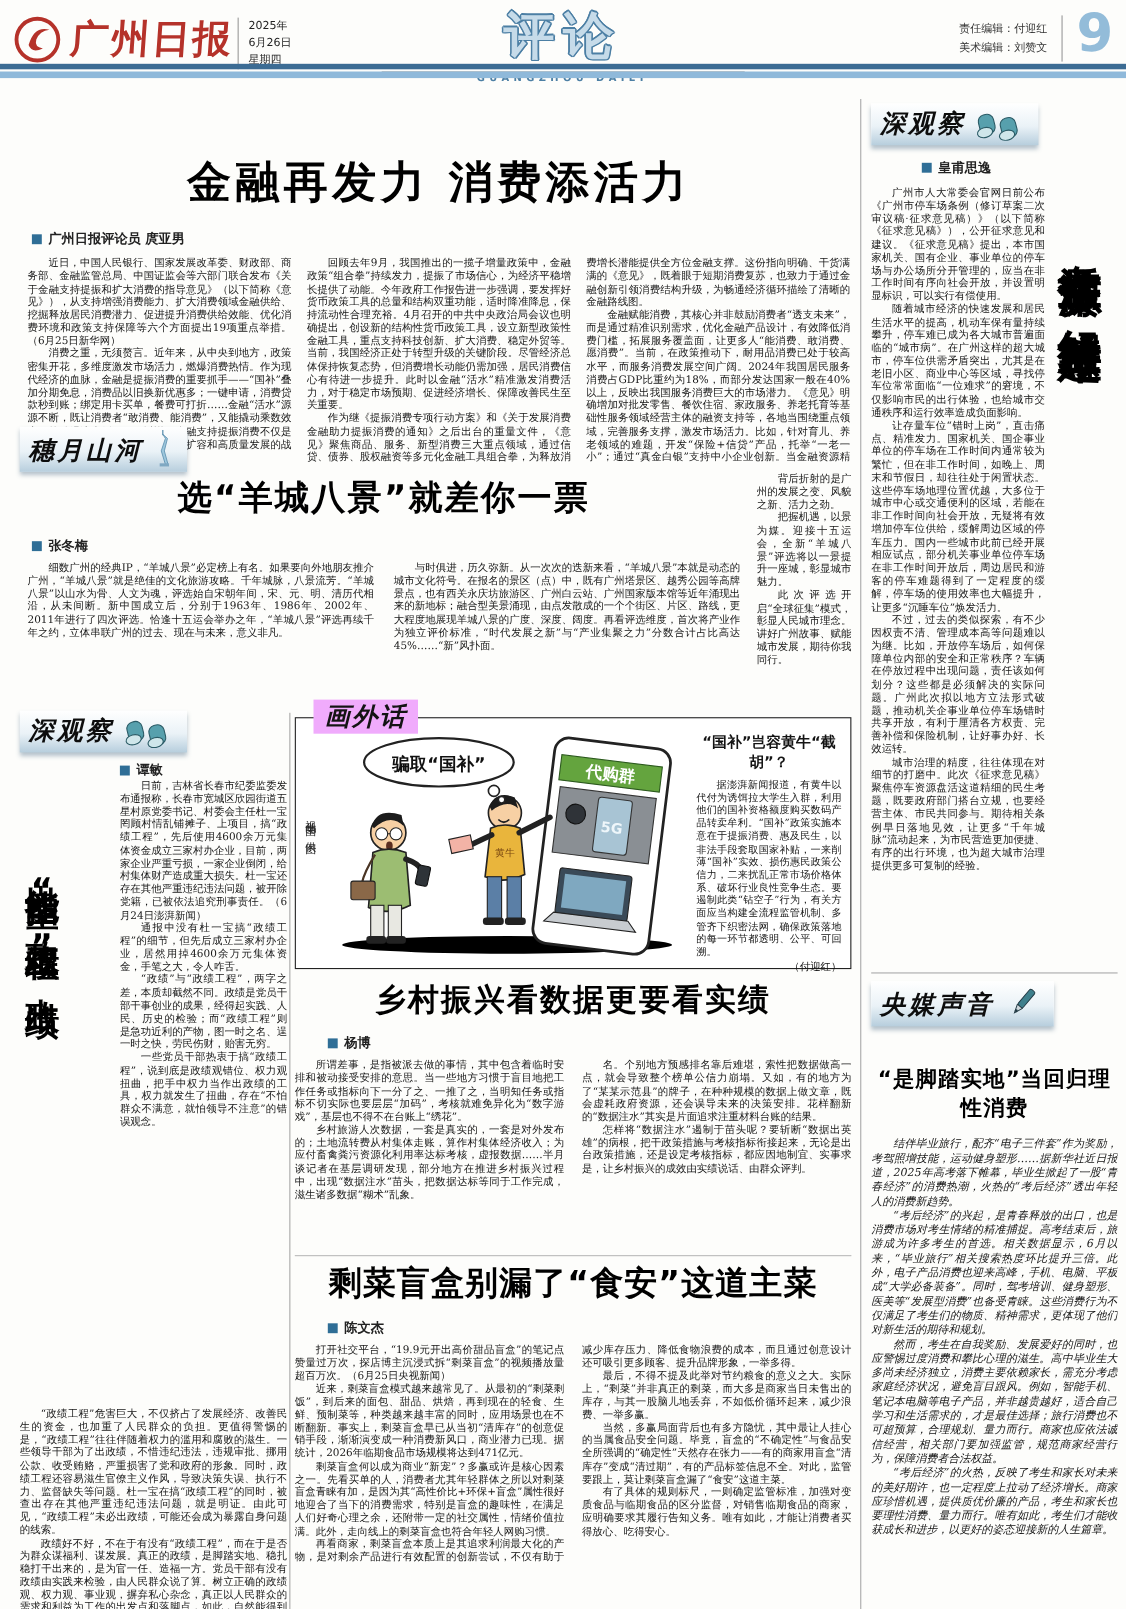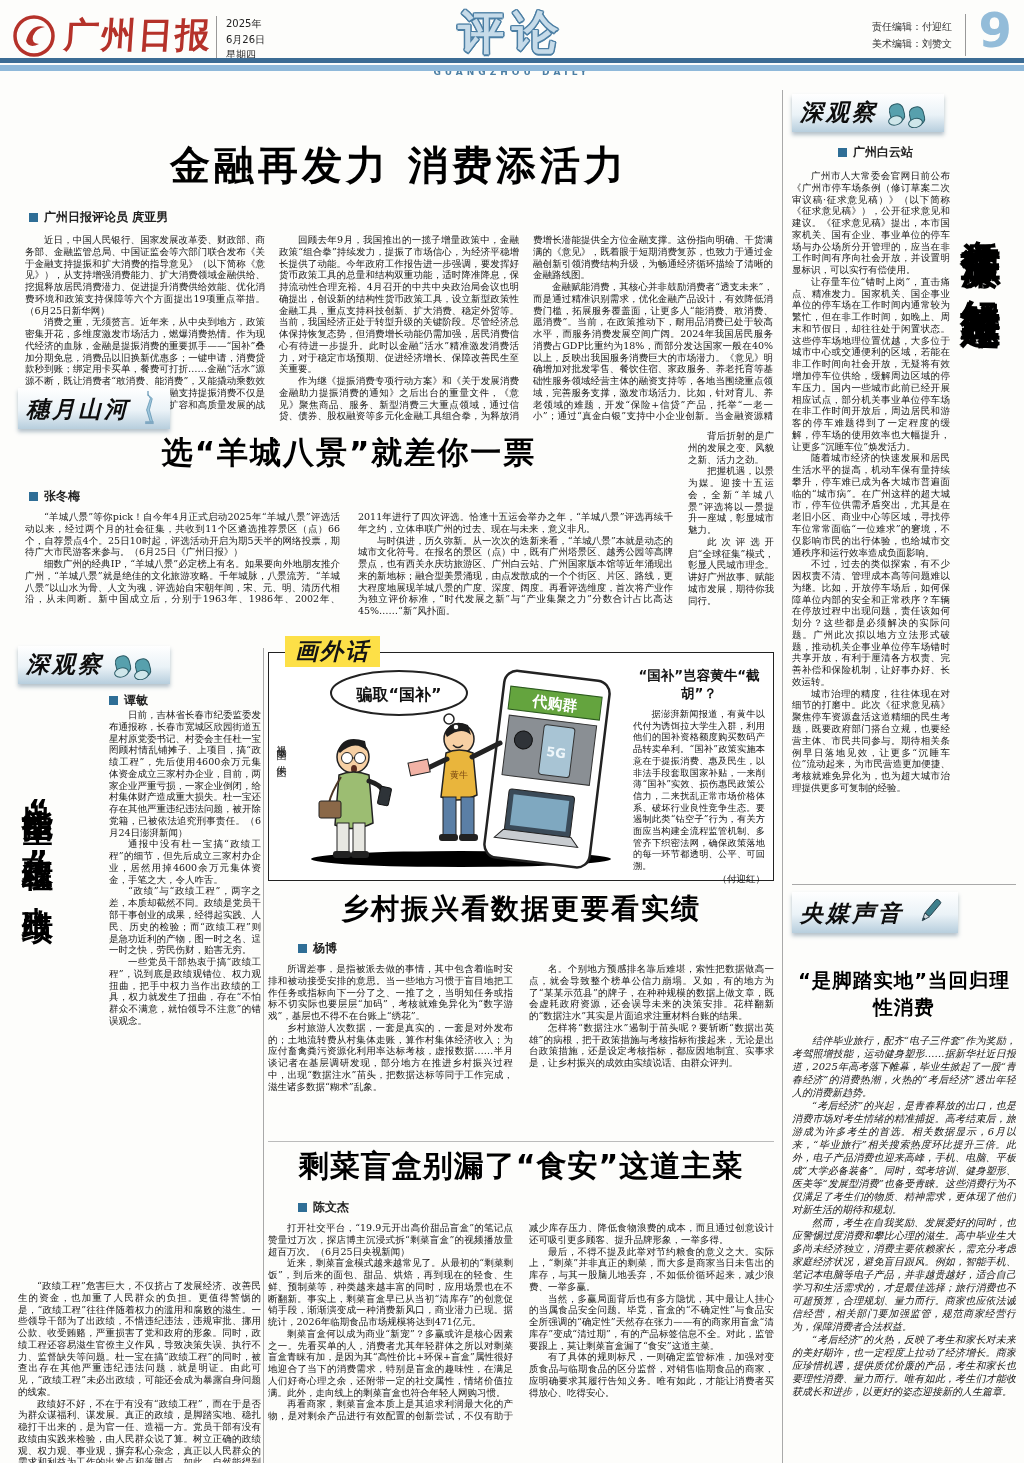--- a/index.html
+++ b/index.html
@@ -50,21 +50,21 @@
 #observe-left{position:absolute;left:18px;top:646px;width:243px;}
 .ol-top{position:relative;height:580px;margin-top:8px;}
 .v-head{writing-mode:vertical-rl;text-orientation:upright;font-family:"DejaVu Sans",sans-serif;font-weight:bold;color:#000;line-height:1;}
 #observe-left .v-head{position:absolute;left:4px;top:88px;font-size:31px;letter-spacing:3px;height:485px;}
 .ol-col{position:absolute;right:0;top:0;width:152px;}
 .ol-col .byline{margin-bottom:0;}
 .ol-col .jtext{height:548px;overflow:hidden;}
 .ol-bottom{margin-top:8px;height:228px;overflow:hidden;}
 
 #cartoon-box{position:absolute;left:268px;top:652px;width:506px;height:229px;border:1.5px solid #222;background:#fff;}
-.cart-label{position:absolute;left:16px;top:-17px;background:#fde047;padding:0 10px;
+.cart-label{position:absolute;left:16px;top:-17px;background:#f0abfc;padding:0 10px;
   font-family:"DejaVu Sans",sans-serif;font-weight:bold;font-style:italic;font-size:23px;letter-spacing:2px;}
 .credit-v{position:absolute;left:5px;top:84px;writing-mode:vertical-rl;text-orientation:upright;font-size:10px;letter-spacing:2px;color:#222;}
 .cartoon{position:absolute;left:22px;top:6px;width:336px;height:212px;}
 .cart-right{position:absolute;left:364px;top:14px;width:132px;}
 .cart-title{font-family:"DejaVu Sans",sans-serif;font-weight:bold;font-size:13.5px;text-align:center;line-height:1.3;}
 .cart-body{margin-top:6px;height:162px;overflow:hidden;}
 .cart-body p{font-size:9.2px;line-height:1.27;text-indent:2em;text-align:justify;}
 .cart-credit{text-align:right;font-size:9.5px;margin-top:3px;}
 
 #rural{position:absolute;left:268px;top:890px;width:506px;}
@@ -145,21 +145,20 @@
       <rect x="7" y="32" width="9" height="3" fill="#7fa8c2"></rect>
     </svg>
   </div>
   <article id="yangcheng">
     <h2 class="headline">选“羊城八景”就差你一票</h2>
     <div class="byline">
       <span class="sq"></span>
       <span>张冬梅</span>
     </div>
     <div class="body2 jtext clip">
-        <p>“羊城八景”等你pick！自今年4月正式启动2025年“羊城八景”评选活动以来，经过两个月的社会征集，共收到11个区遴选推荐景区（点）66个，自荐景点4个。25日10时起，评选活动开启为期5天半的网络投票，期待广大市民游客来参与。（6月25日《广州日报》）</p>
         <p>细数广州的经典IP，“羊城八景”必定榜上有名。如果要向外地朋友推介广州，“羊城八景”就是绝佳的文化旅游攻略。千年城脉，八景流芳。“羊城八景”以山水为骨、人文为魂，评选始自宋朝年间，宋、元、明、清历代相沿，从未间断。新中国成立后，分别于1963年、1986年、2002年、2011年进行了四次评选。恰逢十五运会举办之年，“羊城八景”评选再续千年之约，立体串联广州的过去、现在与未来，意义非凡。</p>
         <p>与时俱进，历久弥新。从一次次的迭新来看，“羊城八景”本就是动态的城市文化符号。在报名的景区（点）中，既有广州塔景区、越秀公园等高牌景点，也有西关永庆坊旅游区、广州白云站、广州国家版本馆等近年涌现出来的新地标；融合型美景涌现，由点发散成的一个个街区、片区、路线，更大程度地展现羊城八景的广度、深度、阔度。再看评选维度，首次将产业作为独立评价标准，“时代发展之新”与“产业集聚之力”分数合计占比高达45%……“新”风扑面。</p>
       </div>
   </article>
   <div id="yangcheng-side" class="jtext clip">
       <p>背后折射的是广州的发展之变、风貌之新、活力之劲。</p>
       <p>把握机遇，以景为媒。迎接十五运会，全新“羊城八景”评选将以一景提升一座城，彰显城市魅力。</p>
       <p>此次评选开启“全球征集”模式，彰显人民城市理念。讲好广州故事、赋能城市发展，期待你我同行。</p>
     </div>
 
@@ -302,28 +301,28 @@
           <rect x="4" y="2" width="14" height="18" rx="6" fill="#57a0ad" transform="rotate(-14 11 11)"></rect>
           <rect x="24" y="5" width="14" height="18" rx="6" fill="#57a0ad" transform="rotate(-14 31 14)"></rect>
           <ellipse cx="9.5" cy="18.5" rx="7" ry="4.5" fill="#cfe6ea" transform="rotate(-14 9.5 18.5)"></ellipse>
           <ellipse cx="29.5" cy="21" rx="7" ry="4.5" fill="#cfe6ea" transform="rotate(-14 29.5 21)"></ellipse>
         </g>
       </svg>
     </div>
     <div class="pk-wrap">
       <div class="byline">
         <span class="sq"></span>
-        <span>广州白云站</span>
+        <span>皇甫思逸</span>
       </div>
       <div class="pk-col jtext">
           <p>广州市人大常委会官网日前公布《广州市停车场条例（修订草案二次审议稿·征求意见稿）》（以下简称《征求意见稿》），公开征求意见和建议。《征求意见稿》提出，本市国家机关、国有企业、事业单位的停车场与办公场所分开管理的，应当在非工作时间有序向社会开放，并设置明显标识，可以实行有偿使用。</p>
+          <p>随着城市经济的快速发展和居民生活水平的提高，机动车保有量持续攀升，停车难已成为各大城市普遍面临的“城市病”。在广州这样的超大城市，停车位供需矛盾突出，尤其是在老旧小区、商业中心等区域，寻找停车位常常面临“一位难求”的窘境，不仅影响市民的出行体验，也给城市交通秩序和运行效率造成负面影响。</p>
           <p>让存量车位“错时上岗”，直击痛点、精准发力。国家机关、国企事业单位的停车场在工作时间内通常较为繁忙，但在非工作时间，如晚上、周末和节假日，却往往处于闲置状态。这些停车场地理位置优越，大多位于城市中心或交通便利的区域，若能在非工作时间向社会开放，无疑将有效增加停车位供给，缓解周边区域的停车压力。国内一些城市此前已经开展相应试点，部分机关事业单位停车场在非工作时间开放后，周边居民和游客的停车难题得到了一定程度的缓解，停车场的使用效率也大幅提升，让更多“沉睡车位”焕发活力。</p>
-          <p>随着城市经济的快速发展和居民生活水平的提高，机动车保有量持续攀升，停车难已成为各大城市普遍面临的“城市病”。在广州这样的超大城市，停车位供需矛盾突出，尤其是在老旧小区、商业中心等区域，寻找停车位常常面临“一位难求”的窘境，不仅影响市民的出行体验，也给城市交通秩序和运行效率造成负面影响。</p>
           <p>不过，过去的类似探索，有不少因权责不清、管理成本高等问题难以为继。比如，开放停车场后，如何保障单位内部的安全和正常秩序？车辆在停放过程中出现问题，责任该如何划分？这些都是必须解决的实际问题。广州此次拟以地方立法形式破题，推动机关企事业单位停车场错时共享开放，有利于厘清各方权责、完善补偿和保险机制，让好事办好、长效运转。</p>
-          <p>城市治理的精度，往往体现在对细节的打磨中。此次《征求意见稿》聚焦停车资源盘活这道精细的民生考题，既要政府部门搭台立规，也要经营主体、市民共同参与。期待相关条例早日落地见效，让更多“沉睡车位”流动起来，为市民营造更加便捷、考核就难免异化为，也为超大城市治理提供更多可复制的经验。</p>
+          <p>城市治理的精度，往往体现在对细节的打磨中。此次《征求意见稿》聚焦停车资源盘活这道精细的民生考题，既要政府部门搭台立规，也要经营主体、市民共同参与。期待相关条例早日落地见效，让更多“千年城脉”流动起来，为市民营造更加便捷、有序的出行环境，也为超大城市治理提供更多可复制的经验。</p>
         </div>
       <div class="pk-head">盘活停车资源 纾解停车难题</div>
     </div>
   </section>
 
   <div class="hline" style="left:792px;top:884px;width:224px;"></div>
 
   <section id="media-voice">
     <div class="sec-label">
       <span class="cal">央媒声音</span>

